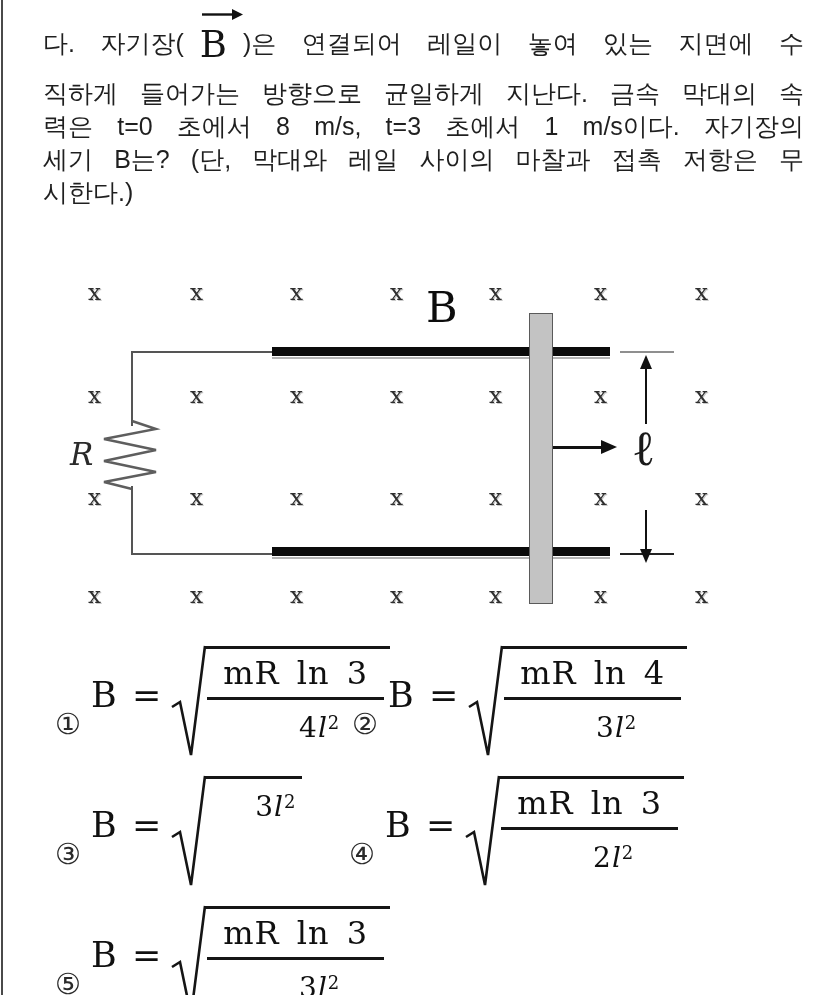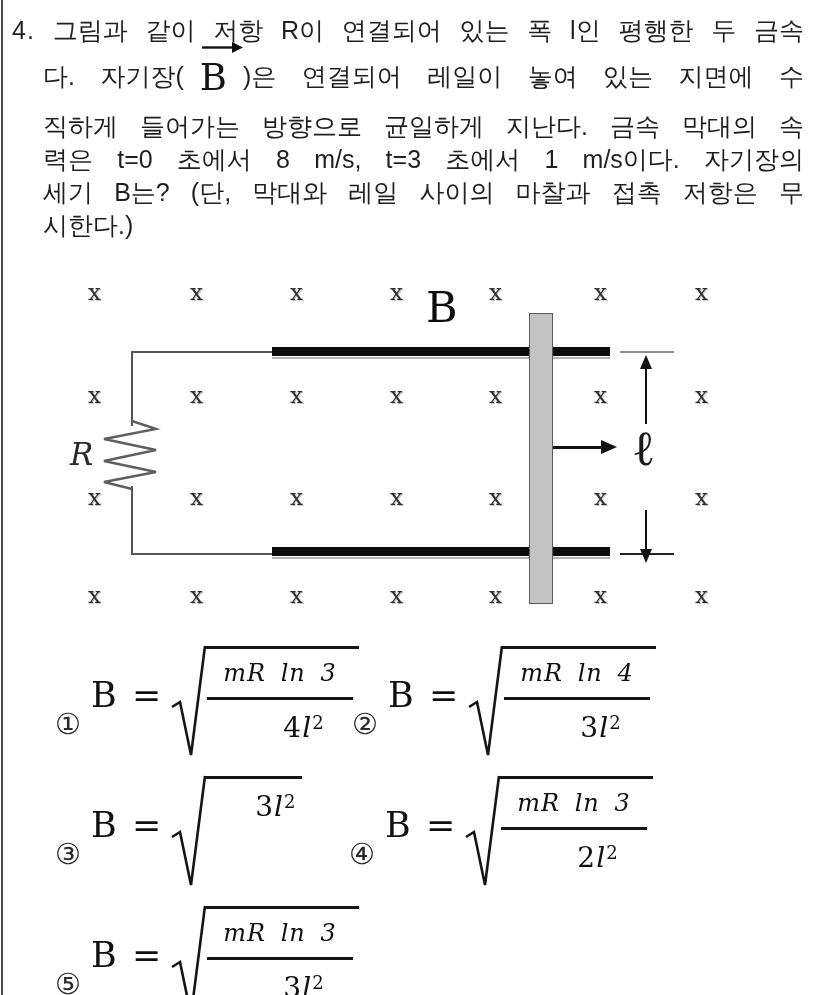--- a/index.html
+++ b/index.html
@@ -52,36 +52,35 @@
 
   
   .choice { position:absolute; display:flex; align-items:flex-start; }
   .cnum { align-self:flex-end; margin:0 10px 20px 0; font-family:"DejaVu Sans", sans-serif;
           font-size:29px; line-height:1; color:#2a2a2a; }
   .lhs { margin:36px 8px 0 0; font-family:"DejaVu Serif", serif; font-size:35px;
          letter-spacing:2px; color:#101010; white-space:nowrap; }
   .sqrt { display:inline-flex; align-items:flex-start; margin-top:4px; }
   .radicand { border-top:3px solid #151515; margin:3px 0 0 -2px; padding:0 6px 0 2px; }
   .frac { display:flex; flex-direction:column; align-items:center; }
-  .fnum { font-family:"DejaVu Serif", serif; font-size:24px; line-height:33px; color:#101010;
+  .fnum { font-family:"DejaVu Serif", serif; font-size:32px; line-height:33px; color:#101010;
           padding:8px 16px 7px; border-bottom:3px solid #151515; white-space:nowrap;
-          word-spacing:6px; letter-spacing:1px; align-self:stretch; text-align:center;font-style:italic; }
+          word-spacing:6px; letter-spacing:1px; align-self:stretch; text-align:center; }
   .fden { font-family:"DejaVu Serif", serif; font-size:28px; line-height:33px; color:#101010;
           padding:6px 0 2px; letter-spacing:1px;margin-left:48px; }
   .fden i { font-style:italic; }
   .fden sup { font-size:18px; vertical-align:8px; }
 </style>
 </head>
 <body>
 
 <div class="page">
   <div class="cell-border"></div>
 
   <div class="problem">
-    <div class="pl just"><span class="qnum">4.</span> <span>그림과 같이 저항 R이 연결되어 있는 폭 l인 평행한 두 금속</span></div>
     <div class="pl just indent line3"><span>다. 자기장(</span><span class="vec"><svg class="vecarrow" width="42" height="13" viewBox="0 0 42 13">
             <line x1="1" y1="7.5" x2="33" y2="7.5" stroke="#111" stroke-width="2.4"></line>
             <polygon points="31,2 42,7.5 31,13" fill="#111"></polygon>
           </svg><span class="vecb">B</span></span><span>)은 연결되어 레일이 놓여 있는 지면에 수</span></div>
     <div class="pl just indent"><span>직하게 들어가는 방향으로 균일하게 지난다. 금속 막대의 속</span></div>
     <div class="pl just indent"><span>력은 t=0 초에서 8 m/s, t=3 초에서 1 m/s이다. 자기장의</span></div>
     <div class="pl just indent"><span>세기 B는? (단, 막대와 레일 사이의 마찰과 접촉 저항은 무</span></div>
     <div class="pl indent"><span>시한다.)</span></div>
   </div>
 

